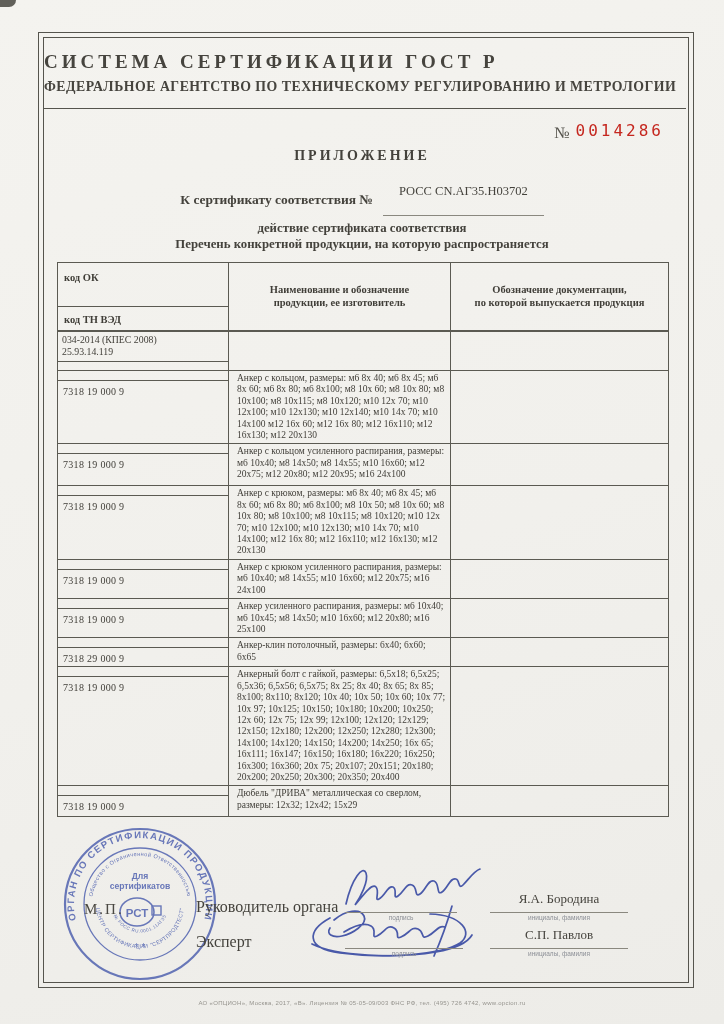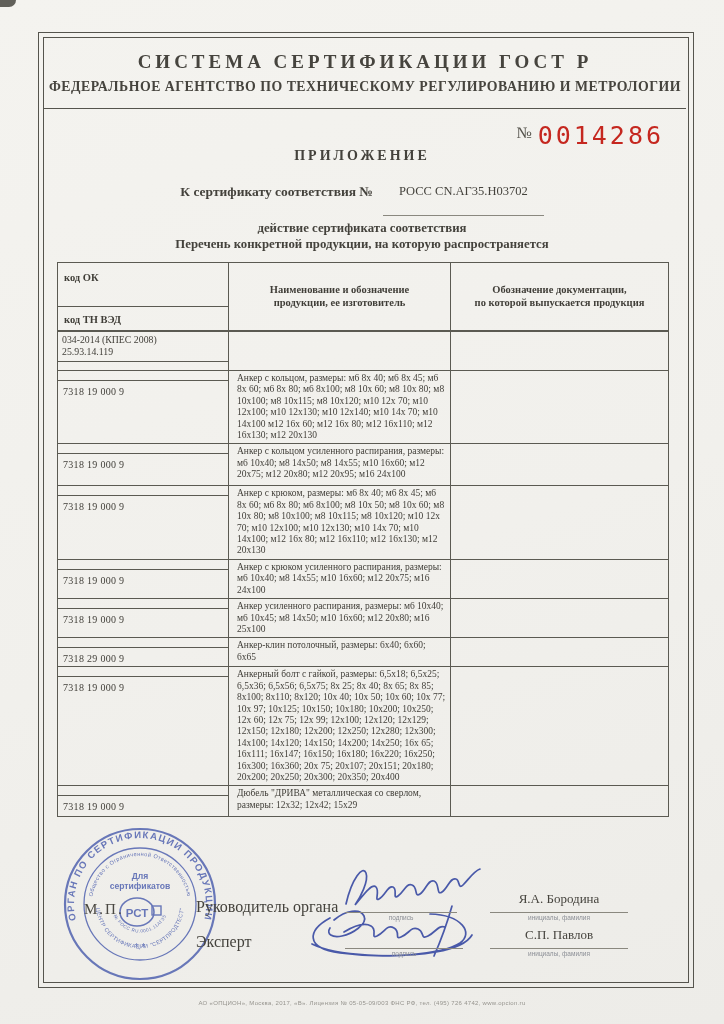--- a/index.html
+++ b/index.html
@@ -2,29 +2,29 @@
 <html><head>
 <meta charset="utf-8">
 <style>
   html,body{margin:0;padding:0;}
   body{background:#e9e8e4;font-family:"Liberation Serif",serif;}
   .page{position:relative;width:724px;height:1024px;overflow:hidden;
         background:linear-gradient(160deg,#f4f3ef 0%,#f1f0ec 55%,#edecE8 100%);color:#403e39;}
   .corner-smudge{position:absolute;left:0;top:0;width:16px;height:7px;background:#46453f;border-radius:0 0 8px 0;opacity:.85;}
   .frame-outer{position:absolute;left:38px;top:32px;width:654px;height:954px;border:1.5px solid #55544d;}
   .frame-inner{position:absolute;left:4px;top:4px;right:4px;bottom:4px;border:1px solid #55544d;}
-  .header-band{position:absolute;left:44px;top:38px;width:642px;height:70px;border-bottom:1.5px solid #55544d;text-align:center;}
+  .header-band{position:absolute;left:44px;top:38px;width:642px;height:70px;border-bottom:1.5px solid #55544d;text-align:left;}
   .doc-title{margin-top:13px;font-size:19px;font-weight:bold;letter-spacing:4px;color:#46443e;}
   .doc-subtitle{margin-top:6px;font-size:13.8px;font-weight:bold;letter-spacing:.5px;color:#46443e;}
   .serial{position:absolute;top:121px;right:60px;display:flex;align-items:flex-start;gap:6px;}
   .serial-no-sign{font-size:16px;color:#55534c;margin-top:3px;}
-  .serial-number{font-family:"DejaVu Sans Mono",monospace;font-size:25px;letter-spacing:3px;color:#c5271f;}
+  .serial-number{font-family:"DejaVu Sans Mono",monospace;font-size:16px;letter-spacing:3px;color:#c5271f;}
   .appendix-title{position:absolute;left:0;top:148px;width:100%;text-align:center;
         font-size:14px;font-weight:bold;letter-spacing:3px;color:#44423c;}
-  .cert-line{position:absolute;left:0;top:184px;width:100%;display:flex;justify-content:center;align-items:flex-start;}
+  .cert-line{position:absolute;left:0;top:184px;width:100%;display:flex;justify-content:center;align-items:center;}
   .cert-label{font-size:13.5px;font-weight:bold;color:#44423c;padding-bottom:1px;}
   .cert-value{margin-left:10px;border-bottom:1px solid #8a887f;padding:0 16px 16px 16px;font-size:12.5px;color:#45433d;}
   .purpose{position:absolute;left:0;top:221px;width:100%;text-align:center;font-weight:bold;
         font-size:12.8px;line-height:15.5px;color:#44423c;}
   table.products{position:absolute;left:57px;top:262px;width:611px;border-collapse:collapse;table-layout:fixed;
         font-size:9.5px;color:#403e38;}
   table.products,table.products td,table.products th{border:1px solid #5b5a52;}
   table.products{border-width:1.5px;}
   tr.hdr{height:68px;}
   tr.hdr th{font-weight:bold;font-size:10.5px;vertical-align:middle;padding:0;}

